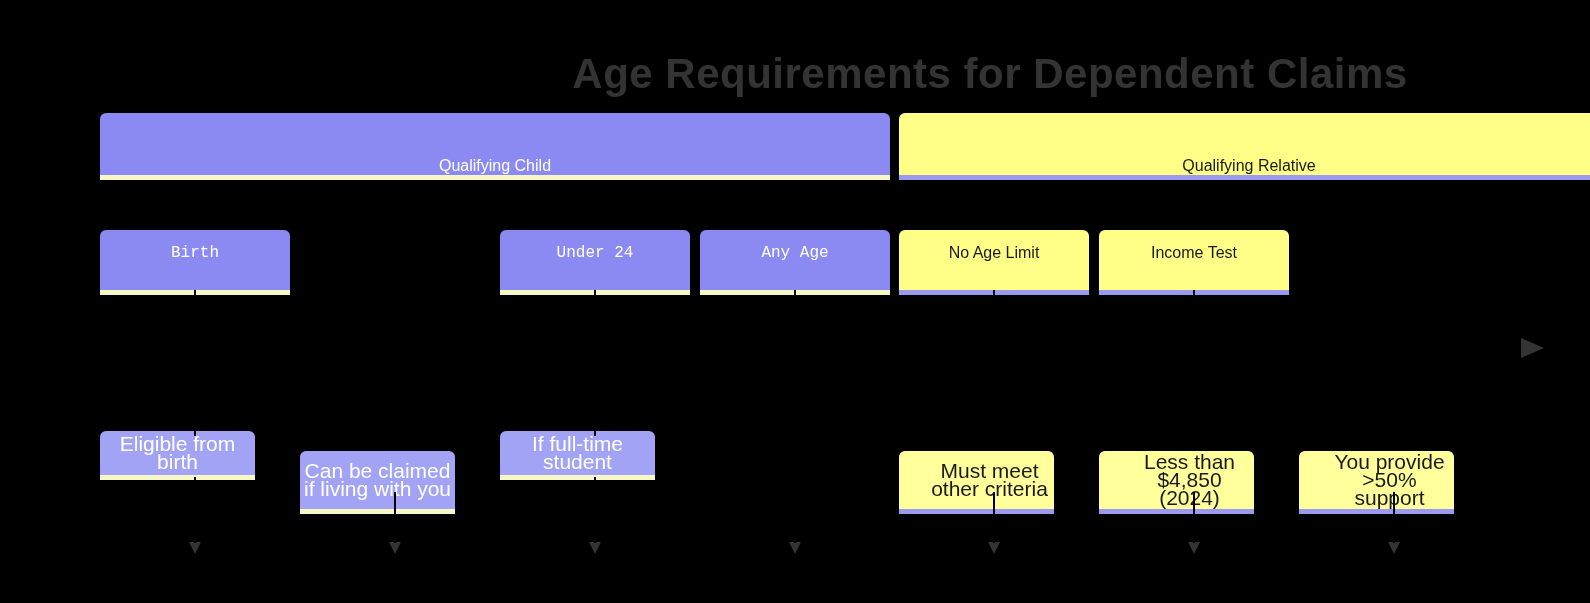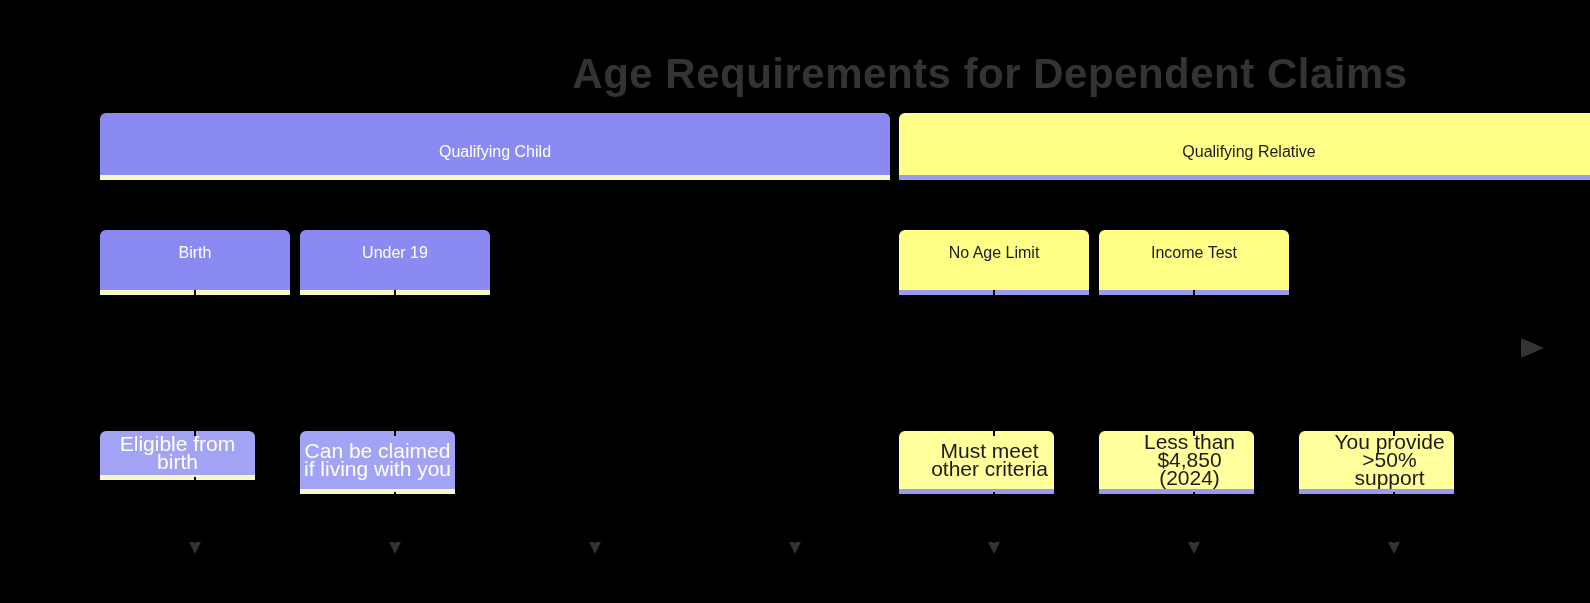--- a/index.html
+++ b/index.html
@@ -30,50 +30,50 @@
     text-align: center;
     font-size: 42px; font-weight: bold; color: var(--title-gray);
     letter-spacing: 0.5px;
     white-space: nowrap;
   }
 
   
   .hdr {
     position: absolute; top: 113px; height: 67px;
     border-radius: 6px 6px 0 0;
-    display: flex; justify-content: center; align-items: center;
+    display: flex; justify-content: center; align-items: flex-end;
     padding-top: 15px;
     font-size: 16px;
   }
   .hdr.purple { background: var(--section-purple); color: var(--text-white); border-bottom: 5px solid var(--underline-cream); }
   .hdr.yellow { background: var(--section-yellow); color: var(--text-black); border-bottom: 5px solid var(--underline-periwinkle); }
 
   
   .period {
     position: absolute; top: 230px; width: 190px; height: 65px;
     border-radius: 6px 6px 0 0;
     display: flex; justify-content: center; align-items: flex-start;
     padding-top: 14px;
     font-size: 16px;
   }
-  .period.purple { background: var(--section-purple); color: var(--text-white); border-bottom: 5px solid var(--underline-cream); }
+  .period.purple { background: var(--section-purple); color: var(--text-white); border-bottom: 5px solid var(--underline-cream); font-family: Liberation Mono, monospace; }
   .period.yellow { background: var(--section-yellow); color: var(--text-black); border-bottom: 5px solid var(--underline-periwinkle); }
 
   
   .event {
     position: absolute; top: 431px; width: 155px;
     border-radius: 6px 6px 0 0;
     display: flex; justify-content: center; align-items: center;
     font-size: 21px; line-height: 18px; text-align: center;
   }
   .event .etxt { width: 150px; }
   .event.purple { background: var(--event-purple); color: var(--text-white); border-bottom: 5px solid var(--underline-cream); }
   .event.yellow { background: var(--event-yellow); color: var(--text-black); border-bottom: 5px solid var(--underline-periwinkle); padding-left: 26px; }
   .event.h1 { height: 49px; }
-  .event.h2 { height: 63px; }
+  .event.h2 { height: 63px; margin-top: 20px; }
 
   
   .c0 { left: 100px; }  .c1 { left: 300px; }  .c2 { left: 500px; }
   .c3 { left: 700px; }  .c4 { left: 899px; text-align: center; }  .c5 { left: 1099px; }
   .c6 { left: 1299px; }
 
   
   .vline { position: absolute; width: 2px; background: #000; z-index: 5; }
   .v1 { top: 290px; height: 146px; }           
   .v2a { top: 477px; height: 66px; }           
@@ -109,35 +109,41 @@
   <div class="hdr purple" style="left:100px; width:790px;">
     <span>Qualifying Child</span>
   </div>
   <div class="hdr yellow" style="left:899px; width:700px;">
     <span>Qualifying Relative</span>
   </div>
 
   <div class="period purple c0">
     <span>Birth</span>
   </div>
-  <div class="period purple c1">
-    <span>Under 19</span>
+  <div class="period purple c2">
+    <span>Under 24</span>
+  </div>
+  <div class="period purple c3">
+    <span>Any Age</span>
   </div>
   <div class="period yellow c4">
     <span>No Age Limit</span>
   </div>
   <div class="period yellow c5">
     <span>Income Test</span>
   </div>
 
   <div class="event purple h1 c0">
     <span class="etxt">Eligible from birth</span>
   </div>
   <div class="event purple h2 c1">
     <span class="etxt">Can be claimed if living with you</span>
+  </div>
+  <div class="event purple h1 c2">
+    <span class="etxt">If full-time student</span>
   </div>
   <div class="event yellow h2 c4">
     <span class="etxt">Must meet other criteria</span>
   </div>
   <div class="event yellow h2 c5">
     <span class="etxt">Less than $4,850 (2024)</span>
   </div>
   <div class="event yellow h2 c6">
     <span class="etxt">You provide &gt;50% support</span>
   </div>

